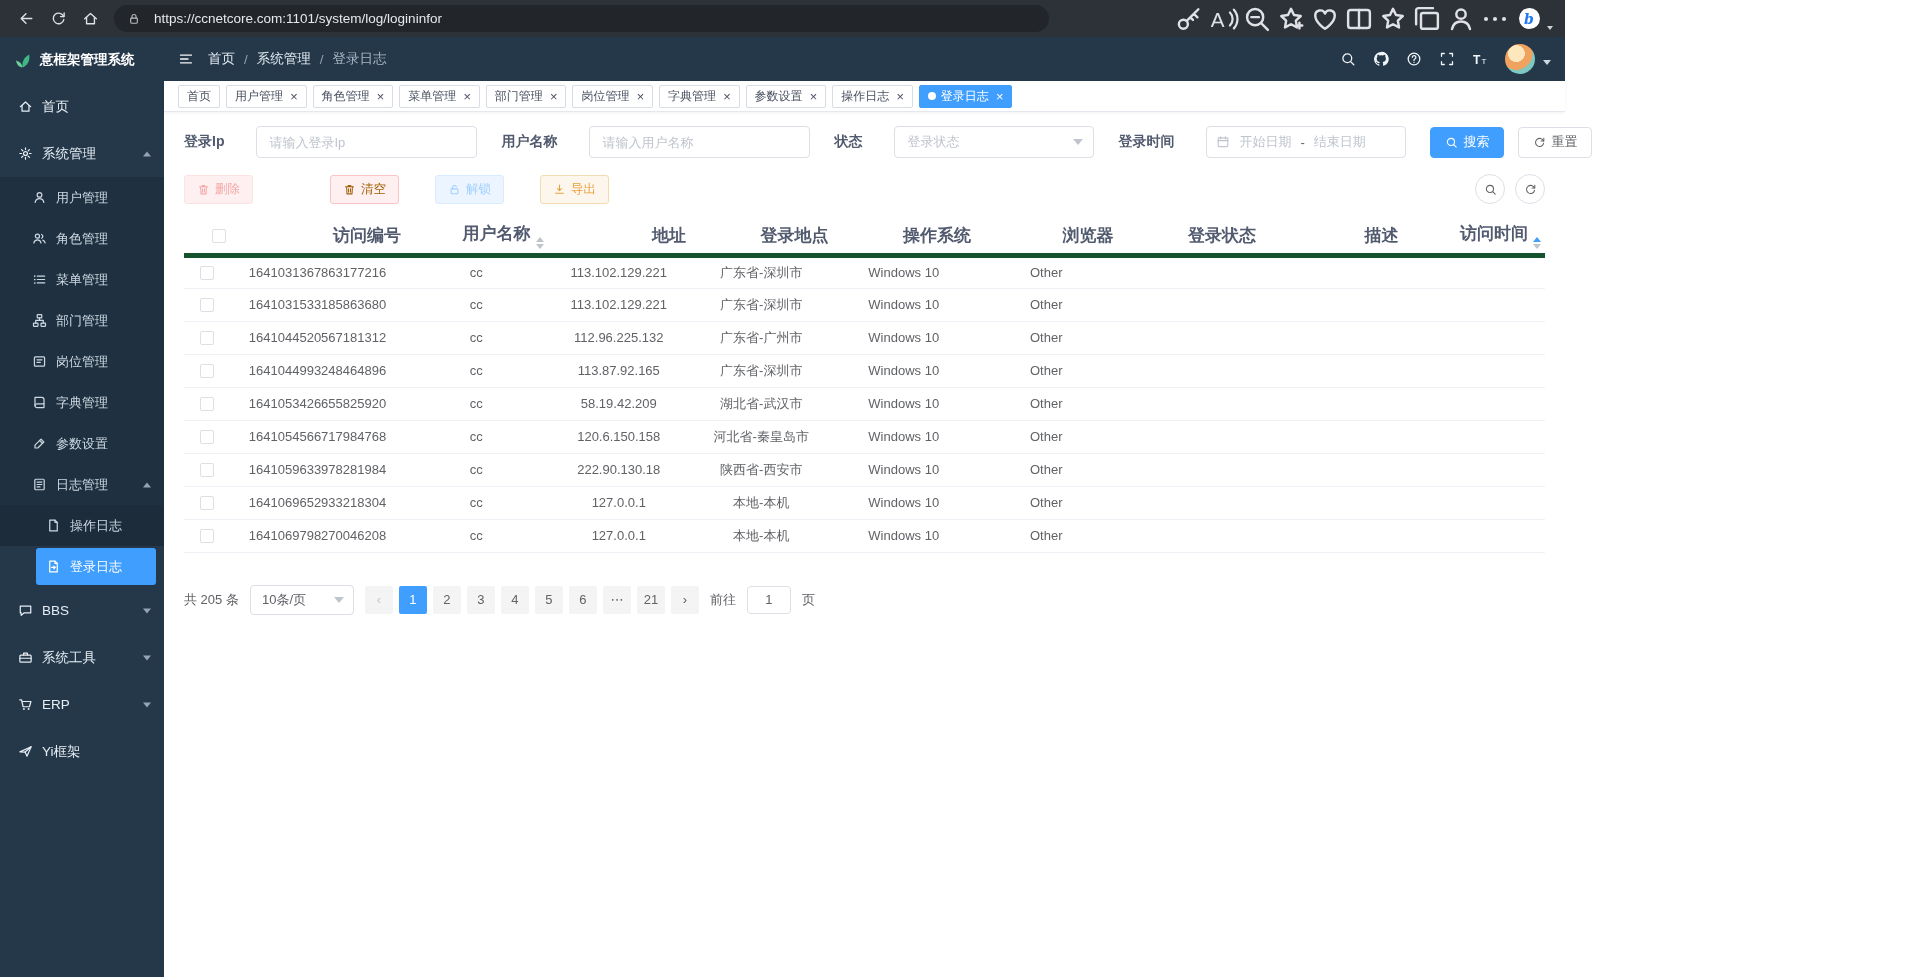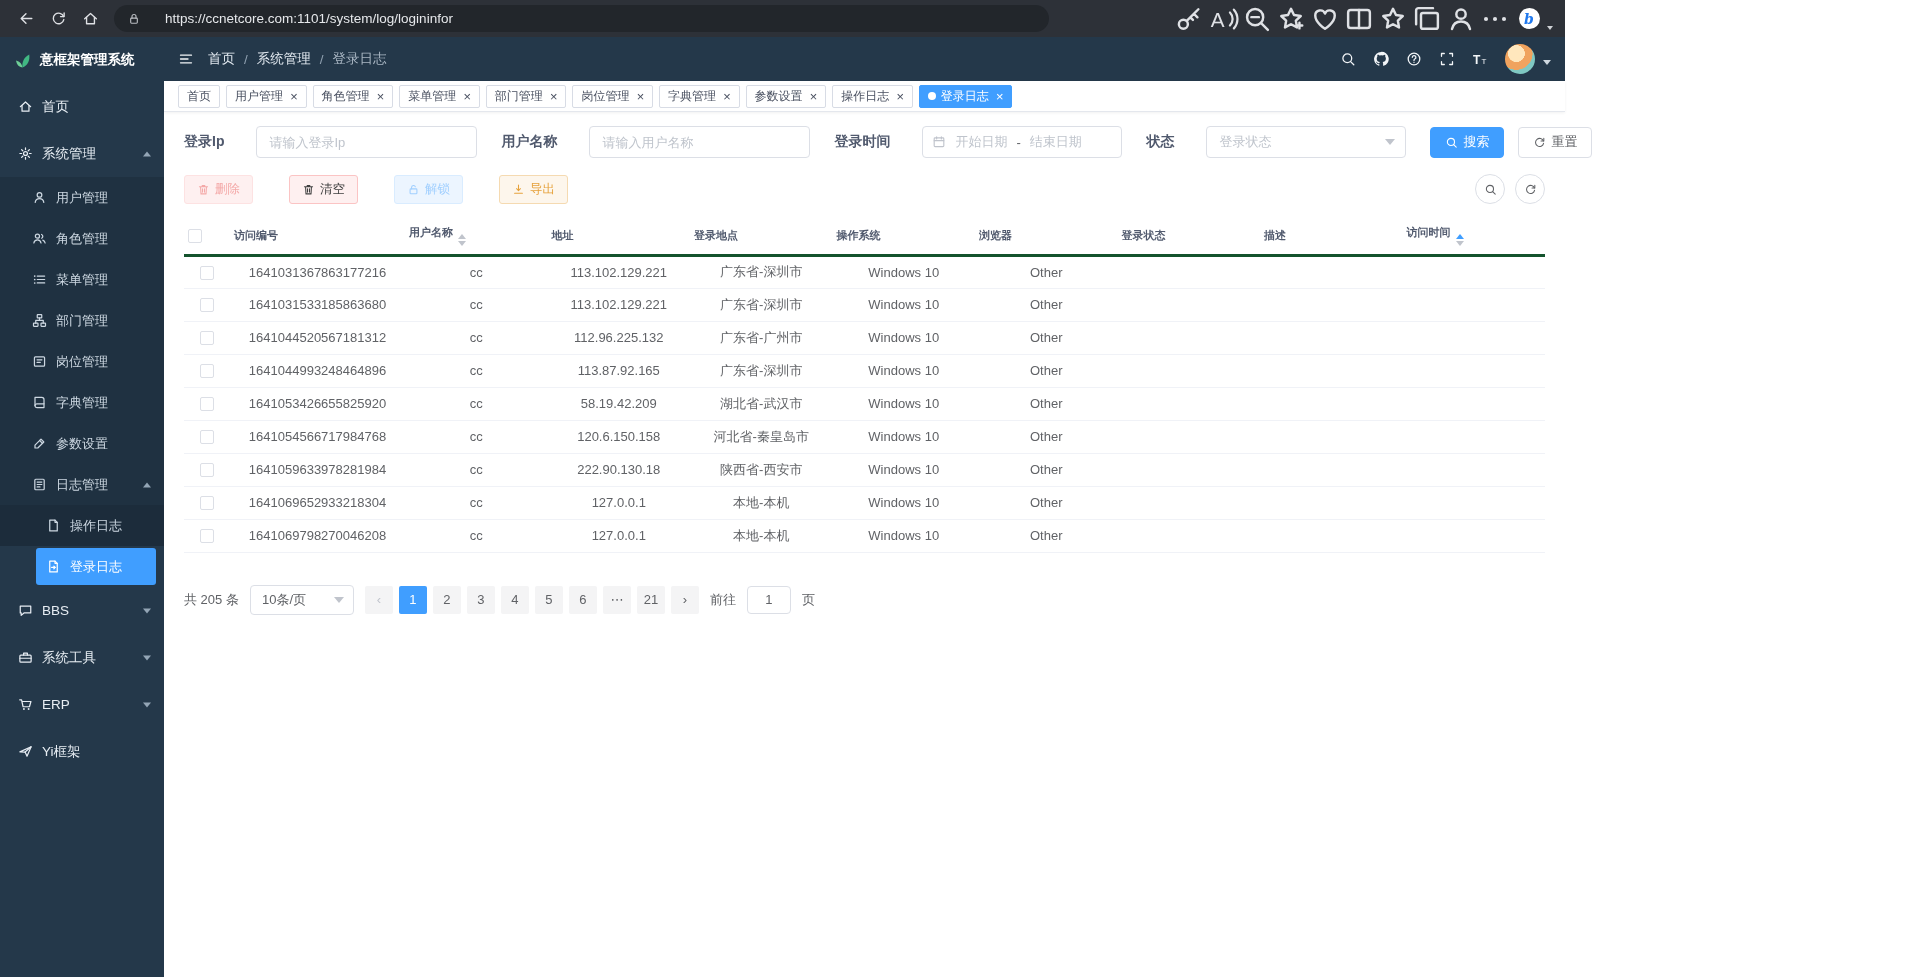--- a/index.html
+++ b/index.html
@@ -6,21 +6,21 @@
   html,body { width:1914px; height:977px; }
   body { font-family:"Liberation Sans","DejaVu Sans",sans-serif; background:#ffffff; overflow:hidden; }
 
   .browser { width:1565px; height:977px; background:#fff; }
 
   
   .browser-bar { height:37px; background:#2d3138; display:flex; align-items:center; padding:0 10px; }
   [data-icon] { display:inline-flex; align-items:center; justify-content:center; }
   .bic { width:32px; height:30px; color:#dfe1e5; border-radius:4px; display:inline-flex; align-items:center; justify-content:center; cursor:pointer; }
   .browser-bar .bic svg { width:17px; height:17px; }
-  .url-pill { width:935px; height:27px; background:#22262b; border-radius:14px; display:flex; align-items:center; padding:0 13px; gap:24px; margin:0 8px; }
+  .url-pill { width:935px; height:27px; background:#22262b; border-radius:14px; display:flex; align-items:center; padding:0 13px; gap:13px; margin:0 8px; }
   .url-pill [data-icon] svg { width:13px; height:13px; color:#b9bcc1; }
   .url-text { color:#e6e8eb; font-size:13.5px; white-space:nowrap; overflow:hidden; }
   .browser-right { display:flex; align-items:center; margin-left:auto; gap:2px; }
   .cop { width:21px; height:21px; border-radius:50%; background:#fff; color:#2079ee; font-weight:700; font-style:italic; display:flex; align-items:center; justify-content:center; font-size:14px; font-family:"DejaVu Serif",serif; }
   .cop-caret { width:0; height:0; border-left:3.5px solid transparent; border-right:3.5px solid transparent; border-top:4px solid #cfd2d6; align-self:flex-end; margin:0 2px 4px 0; }
 
   
   .app { display:flex; height:940px; }
   .sidebar { width:164px; background:#24384a; color:#cfd8e2; flex-shrink:0; overflow:hidden; }
   .logo { height:46px; display:flex; align-items:center; gap:8px; padding:0 12px; }
@@ -69,30 +69,30 @@
   .daterange .dsep { color:#606266; }
   .btn { display:inline-flex; align-items:center; justify-content:center; gap:5px; height:31px; padding:0 14px; border-radius:4px; font-size:13px; border:1px solid #dcdfe6; background:#fff; color:#606266; cursor:pointer; white-space:nowrap; font-family:inherit; }
   .btn [data-icon] svg { width:13px; height:13px; }
   .btn.primary { background:#409eff; border-color:#409eff; color:#fff; }
   .btn.reset { margin-left:14px; }
 
   .toolbar { display:flex; align-items:center; gap:36px; margin-top:16px; }
   .tbtn { display:inline-flex; align-items:center; gap:5px; height:29px; padding:0 12px; border-radius:3px; font-size:12.5px; border:1px solid; cursor:pointer; background:#fff; font-family:inherit; }
   .tbtn [data-icon] svg { width:12px; height:12px; }
   .tbtn.danger-disabled { background:#fef0f0; border-color:#fde2e2; color:#f4a9a8; cursor:not-allowed; }
-  .tbtn.danger { background:#fef0f0; border-color:#fbc4c4; color:#404040; }
+  .tbtn.danger { background:#fef0f0; border-color:#fbc4c4; color:#a16207;margin-left:41px; }
   .tbtn.primary-disabled { background:#ecf5ff; border-color:#d9ecff; color:#a0cfff; cursor:not-allowed; }
   .tbtn.warning { background:#fdf6ec; border-color:#f5dab1; color:#e6a23c; }
   .tool-right { margin-left:auto; display:flex; gap:10px; }
   .circ { width:30px; height:30px; border-radius:50%; border:1px solid #dcdfe6; display:flex; align-items:center; justify-content:center; color:#606266; background:#fff; cursor:pointer; }
   .circ [data-icon] svg { width:13px; height:13px; }
 
   
   .grid { width:100%; border-collapse:collapse; table-layout:fixed; margin-top:14px; }
-  .grid th { height:37px; font-size:11px; font-weight:700; color:#515a6e; text-align:left; border-bottom:3px solid #14532d; padding:0 4px; white-space:nowrap; }
+  .grid th { height:37px; font-size:17px; font-weight:700; color:#515a6e; text-align:right; border-bottom:5px solid #14532d; padding:0 4px; white-space:nowrap; }
   .grid td { height:33px; font-size:13px; color:#606266; text-align:center; border-bottom:1px solid #f0f2f7; padding:0 4px; overflow:hidden; white-space:nowrap; }
   .grid th:first-child, .grid td:first-child { width:46px; }
   .grid th:nth-child(2) { width:175px; }
   .cbx { display:inline-block; width:14px; height:14px; border:1px solid #dcdfe6; border-radius:2px; background:#fff; vertical-align:middle; cursor:pointer; }
   .sort { display:inline-flex; flex-direction:column; margin-left:5px; vertical-align:-3px; cursor:pointer; }
   .sort i { display:block; width:0; height:0; border-left:4px solid transparent; border-right:4px solid transparent; }
   .sort .su { border-bottom:5px solid #c0c4cc; margin-bottom:2px; }
   .sort .sd { border-top:5px solid #c0c4cc; }
   .sort.asc .su { border-bottom-color:#409eff; }
 
@@ -480,38 +480,38 @@
         <div class="filters">
           <div class="fitem">
             <label>登录Ip</label>
             <input class="tinput" type="text" placeholder="请输入登录Ip" style="">
           </div>
           <div class="fitem">
             <label>用户名称</label>
             <input class="tinput" type="text" placeholder="请输入用户名称" style="">
           </div>
           <div class="fitem">
+            <label>状态</label>
+            <div class="select">
+              <span>登录状态</span>
+              <i class="sel-caret"></i>
+            </div>
+          </div>
+          <div class="fitem">
             <label>登录时间</label>
             <div class="daterange">
               <span data-icon="calendar" style="width: 14px; height: 14px;">
                   <svg viewBox="0 0 16 16" fill="none" stroke="currentColor" stroke-width="1.3" stroke-linecap="round" stroke-linejoin="round" style="width: 100%; height: 100%;">
                     <rect x="2.5" y="3.3" width="11" height="10" rx="1"></rect>
                     <path d="M2.5 6.5h11M5.3 2v2.6M10.7 2v2.6"></path>
                   </svg>
                 </span>
               <span>开始日期</span>
               <span class="dsep">-</span>
               <span>结束日期</span>
-            </div>
-          </div>
-          <div class="fitem">
-            <label>状态</label>
-            <div class="select">
-              <span>登录状态</span>
-              <i class="sel-caret"></i>
             </div>
           </div>
           <button class="btn primary">
             <span data-icon="search" style="width: 13px; height: 13px;">
                 <svg viewBox="0 0 16 16" fill="none" stroke="currentColor" stroke-width="1.3" stroke-linecap="round" stroke-linejoin="round" style="width: 100%; height: 100%;">
                   <circle cx="7.3" cy="7.3" r="4.4"></circle>
                   <path d="M10.6 10.6 13.8 13.8"></path>
                 </svg>
               </span>
             <span>搜索</span>

